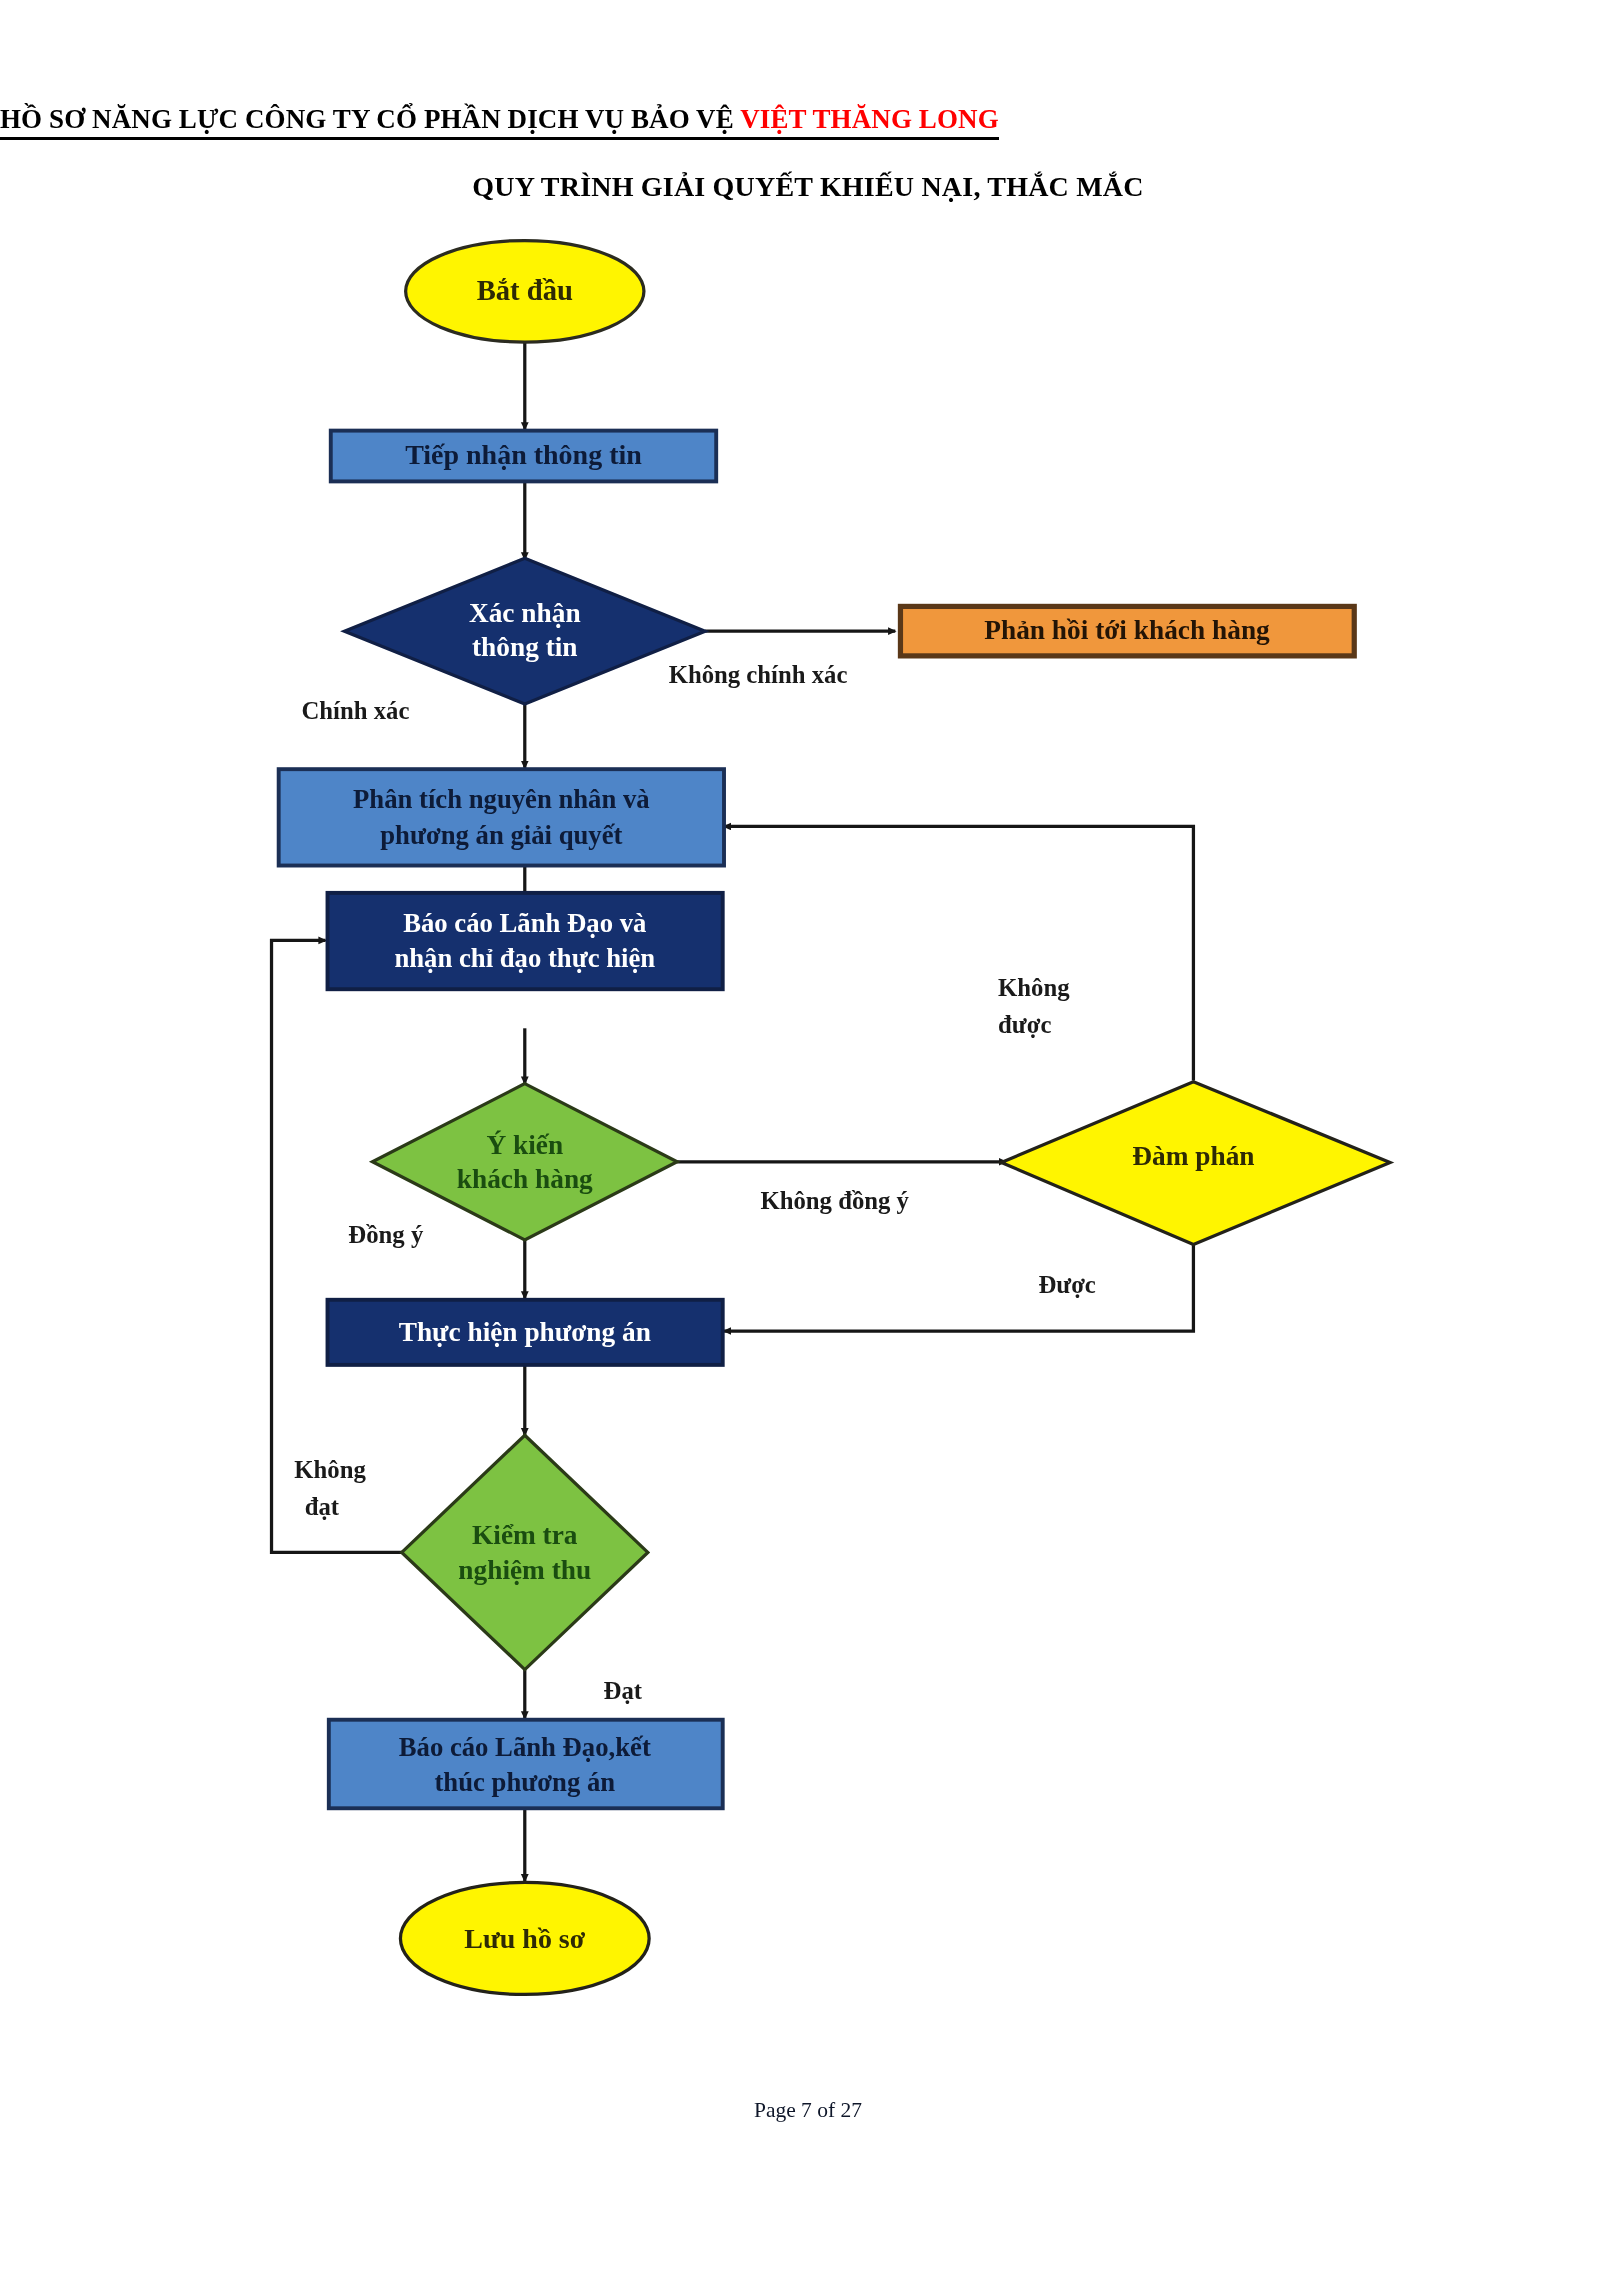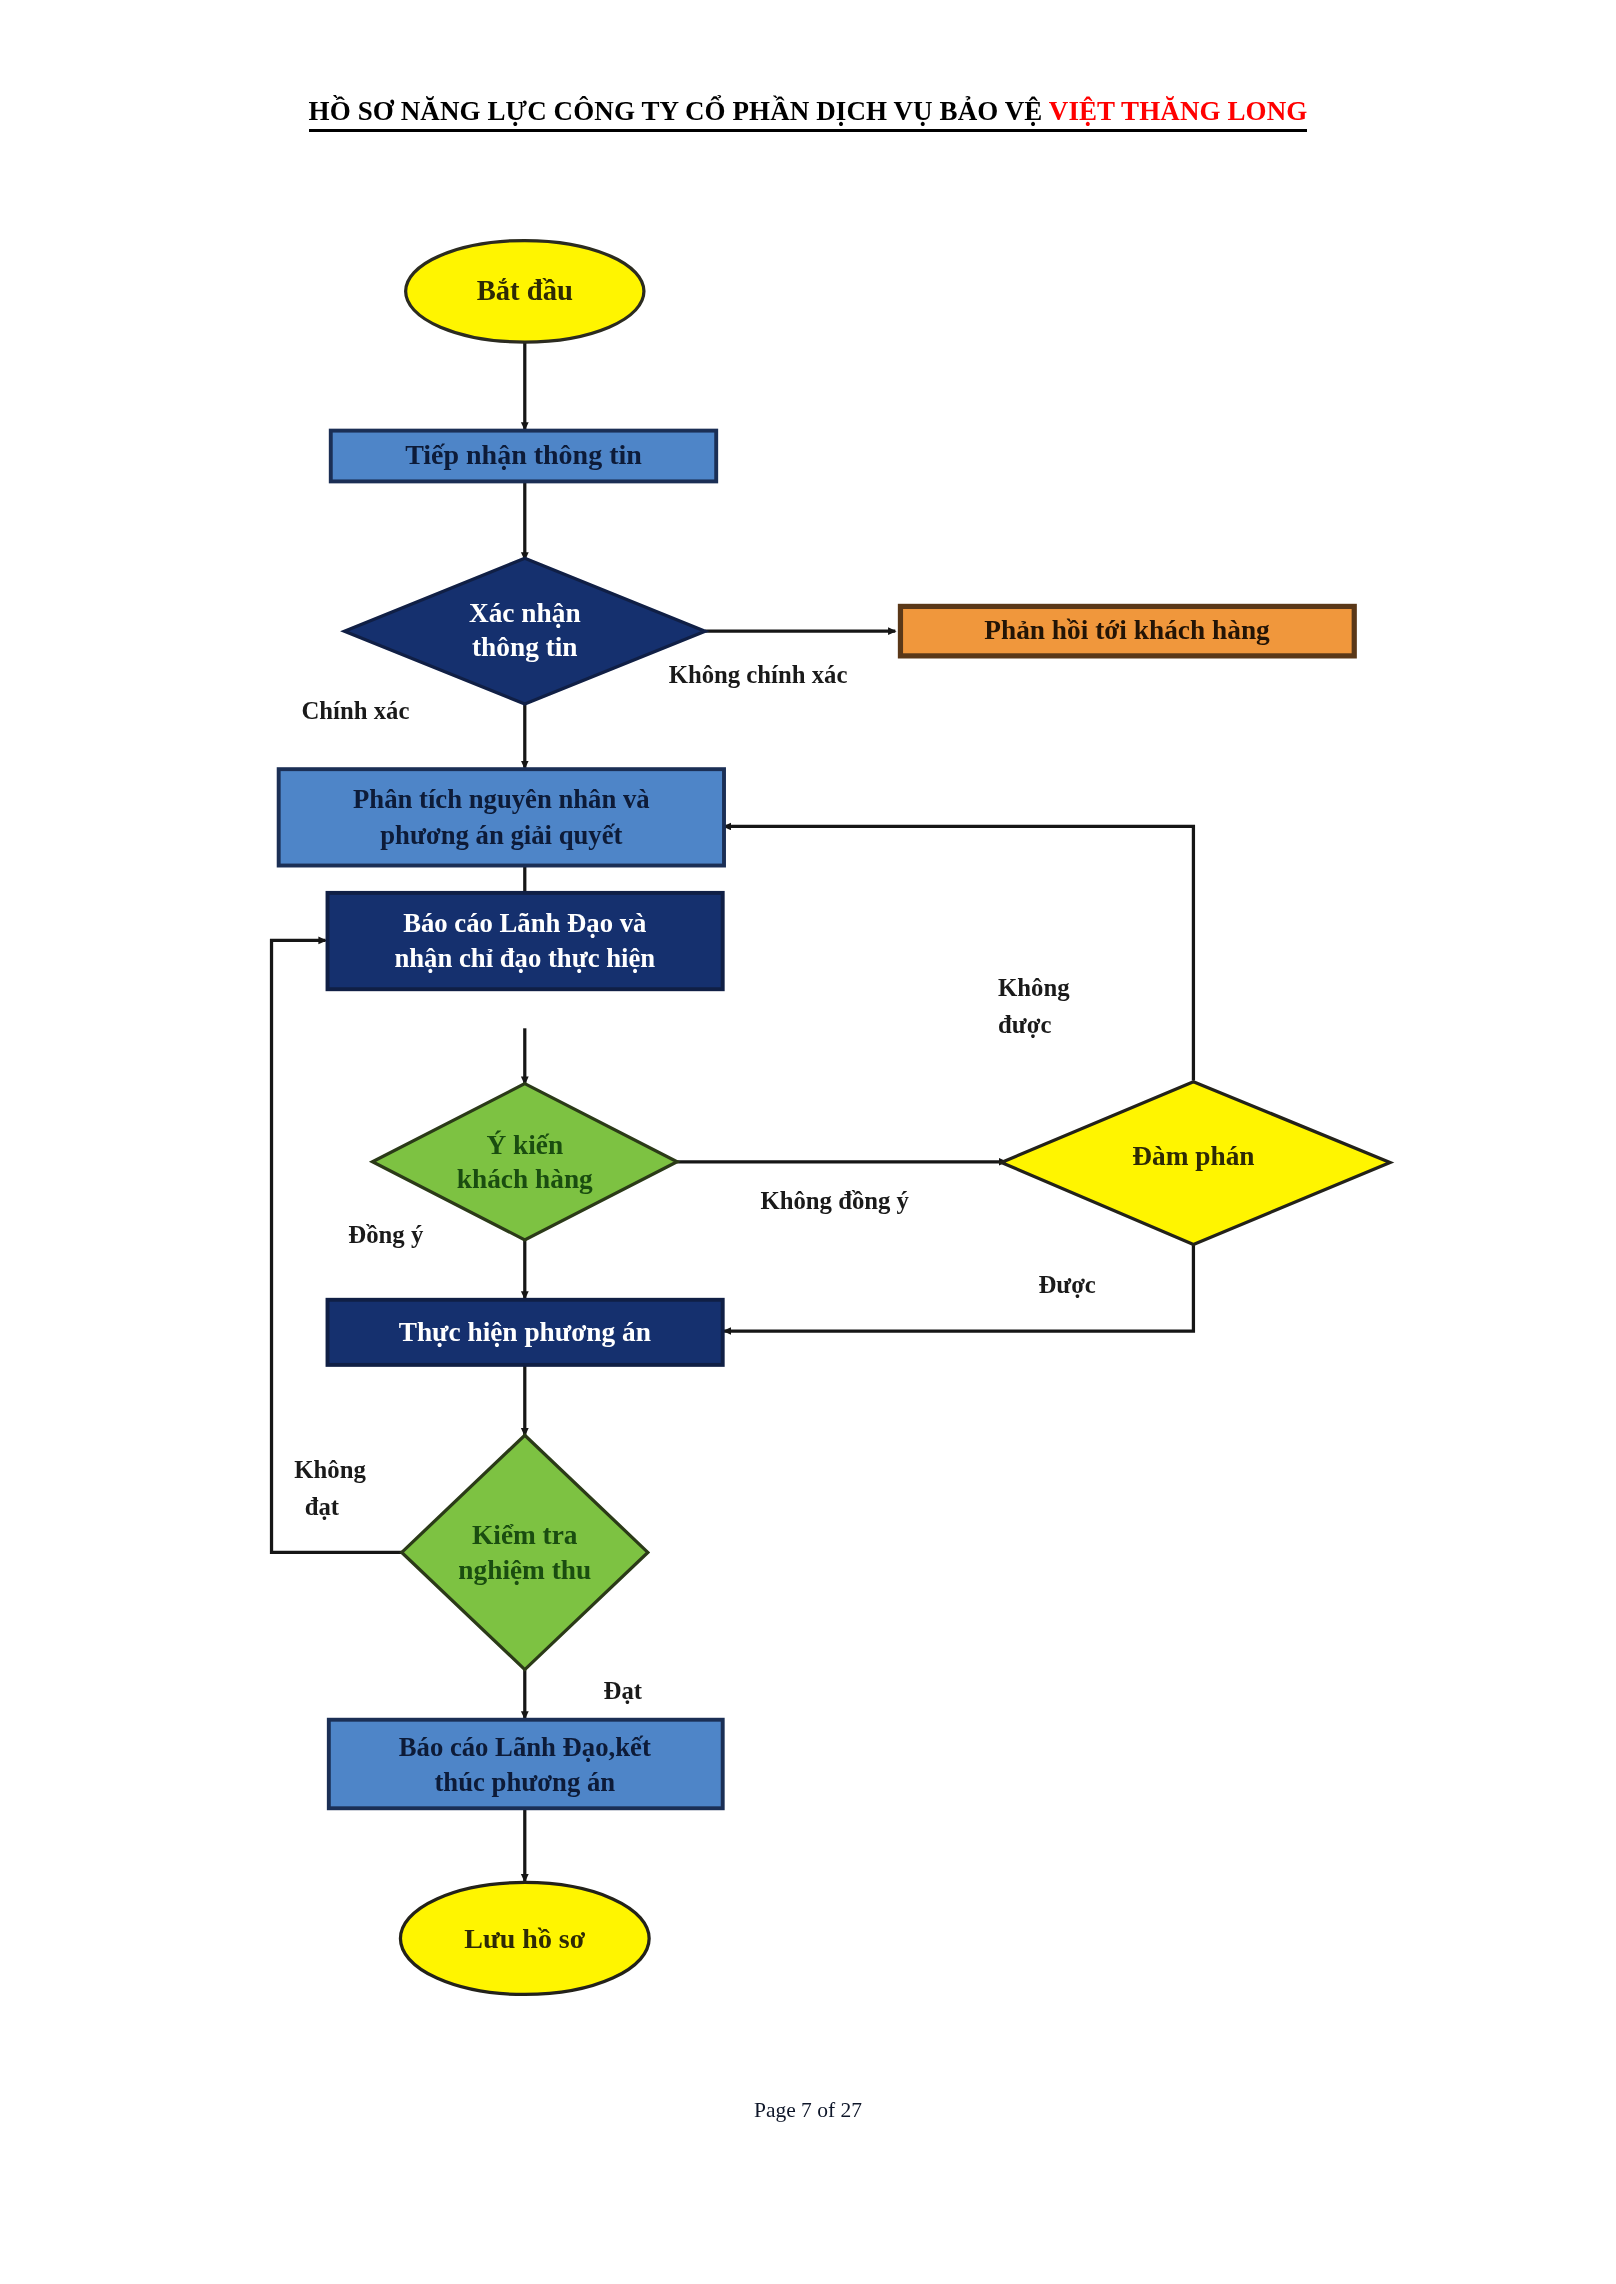--- a/index.html
+++ b/index.html
@@ -8,22 +8,22 @@
     background:#ffffff;
     font-family:"Liberation Serif", serif;
     position:relative;
     overflow:hidden;
   }
   .page { position:absolute; inset:0; }
 
   
   .doc-header {
     position:absolute;
-    left:0; right:0; top:96px;
-    text-align:center;
+    left:0; right:0; top:104px;
+    text-align:left;
   }
   .doc-header .hdr-line {
     display:inline-block;
     border-bottom:3.3px solid #000;
     padding-bottom:2px;
     white-space:nowrap;
   }
   .hdr-black, .hdr-red {
     font-size:27px;
     font-weight:bold;
@@ -76,20 +76,21 @@
 <body>
 
 <div class="page">
 
   <div class="doc-header">
     <span class="hdr-line">
       <span class="hdr-black">HỒ SƠ NĂNG LỰC CÔNG TY CỔ PHẦN DỊCH VỤ BẢO VỆ </span><span class="hdr-red">VIỆT THĂNG LONG</span>
     </span>
   </div>
 
+  <div class="doc-subtitle">QUY TRÌNH GIẢI QUYẾT KHIẾU NẠI, THẮC MẮC</div>
 
   <div class="chart-wrap">
     <svg class="flow" viewBox="0 0 2482 2820" xmlns="http://www.w3.org/2000/svg">
       <defs>
         <marker id="arw" markerWidth="14" markerHeight="14" refX="11" refY="6" orient="auto" markerUnits="userSpaceOnUse">
           <path d="M0,0 L13,6 L0,12 z" fill="#161616"></path>
         </marker>
       </defs>
 
       <g stroke="#161616" stroke-width="5" fill="none" marker-end="url(#arw)">

